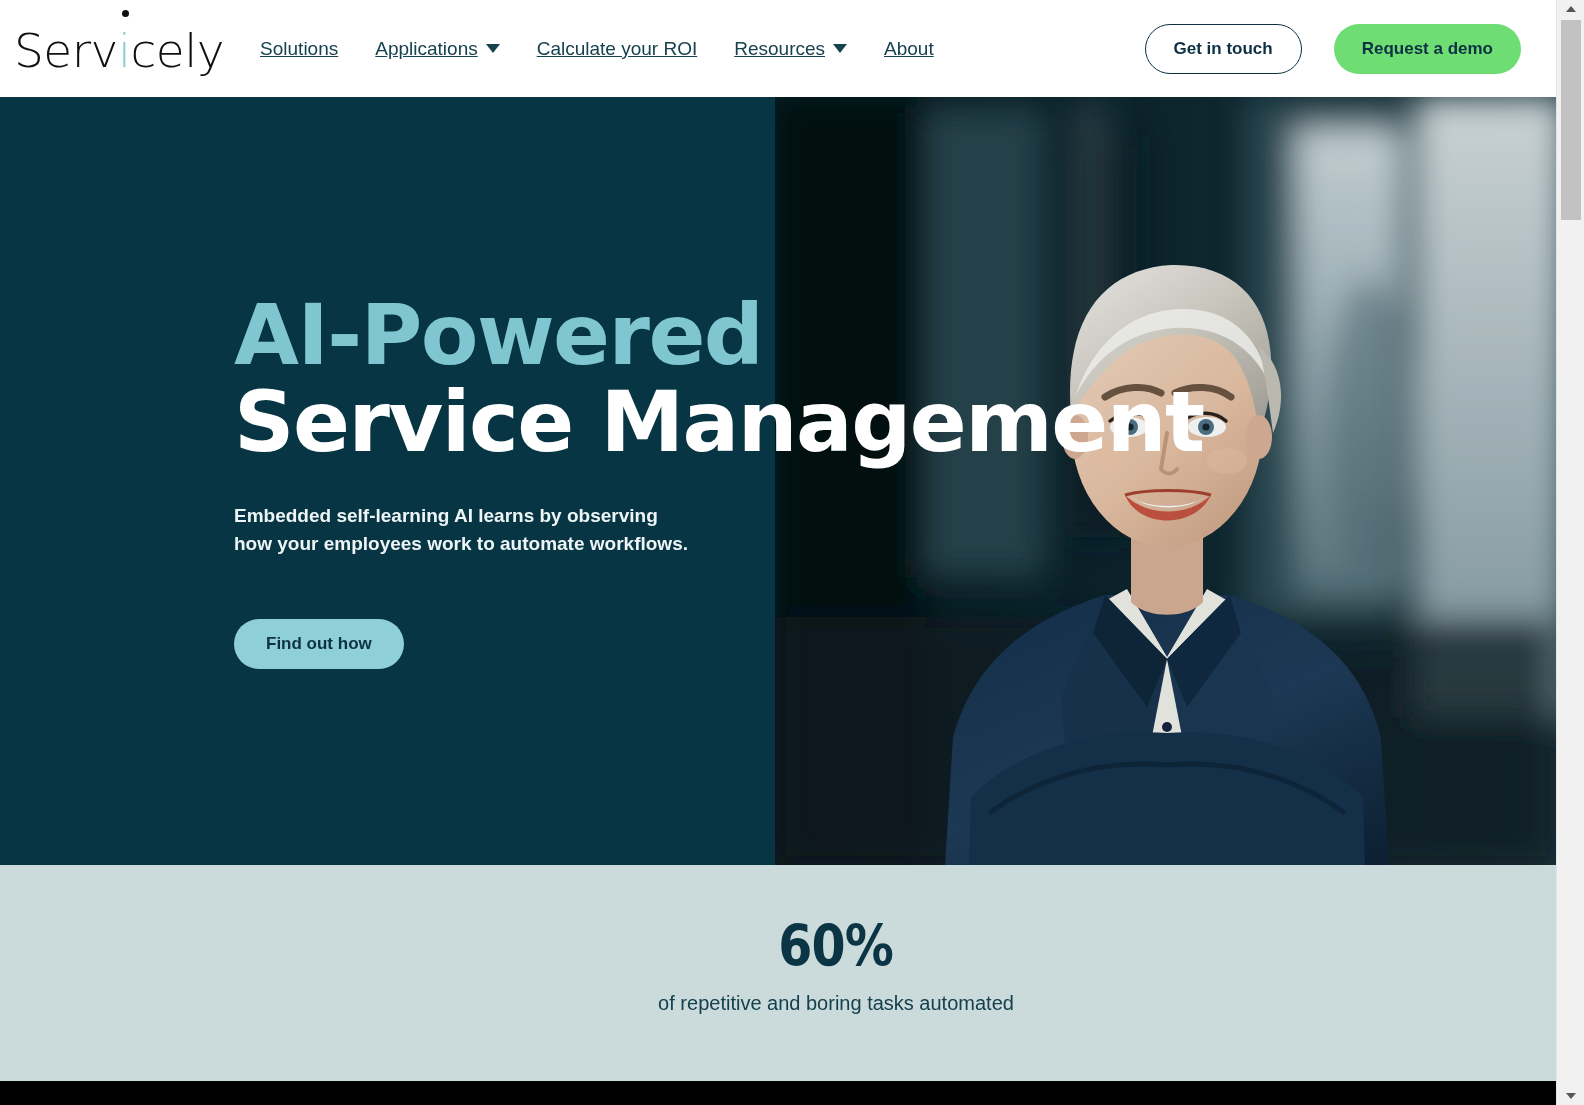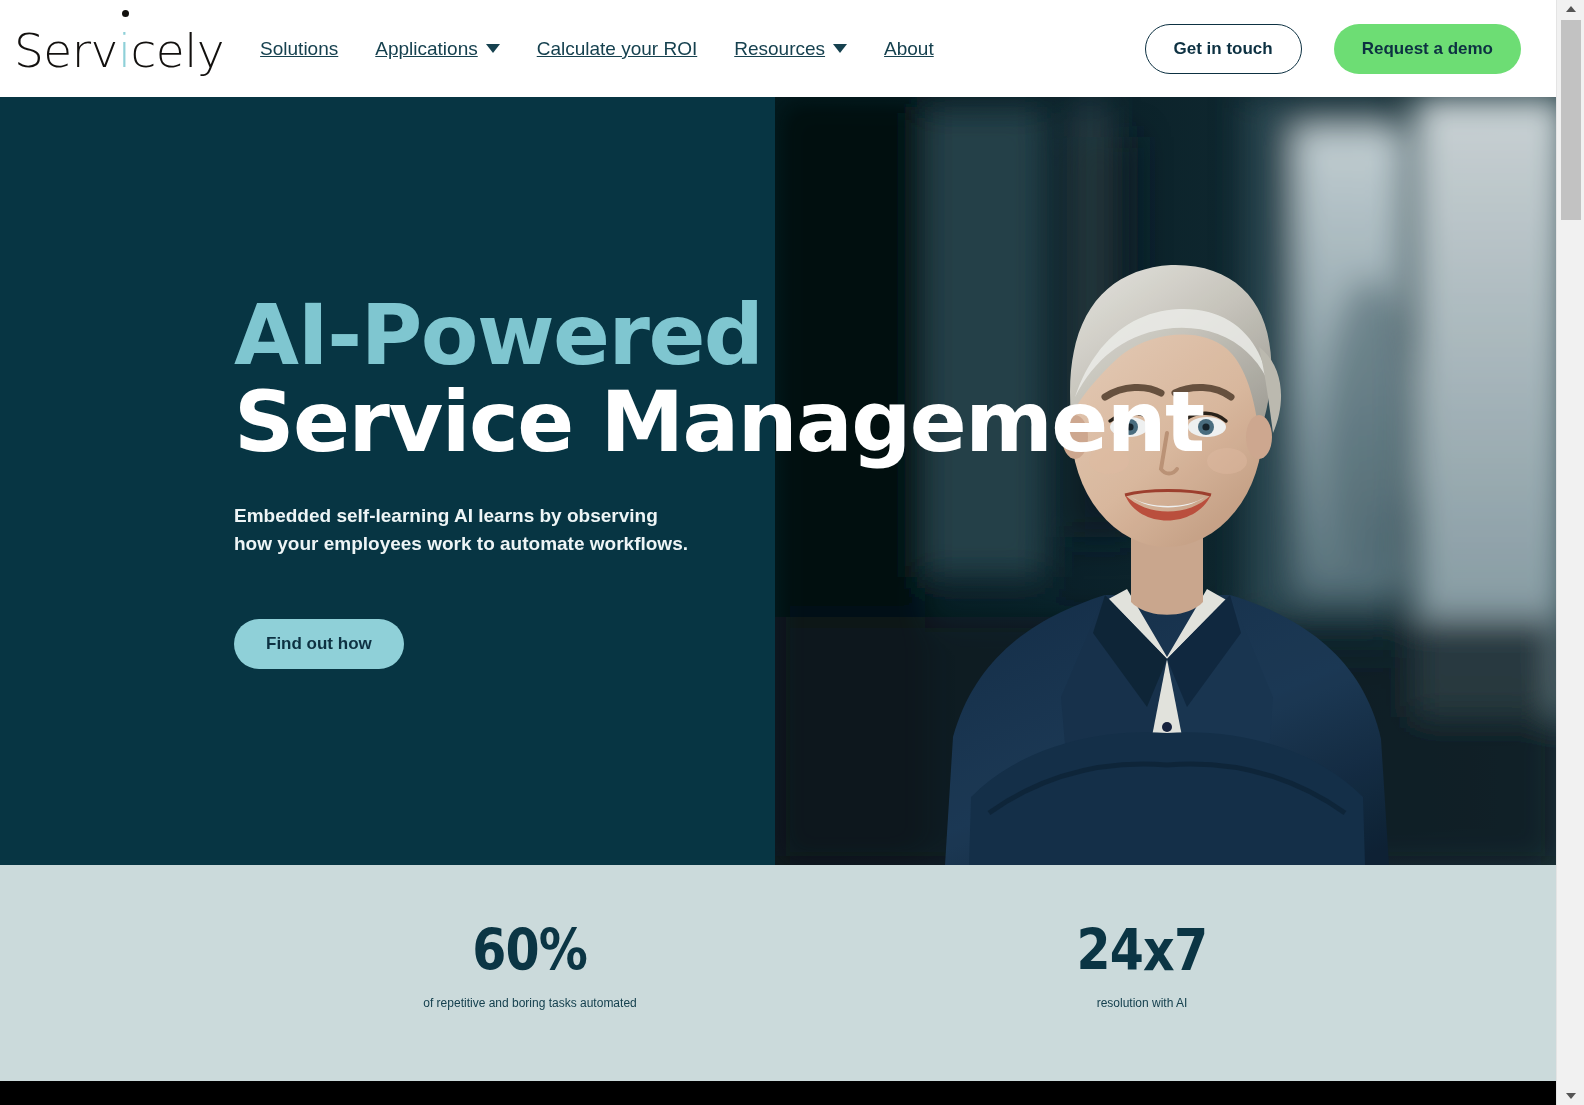--- a/index.html
+++ b/index.html
@@ -188,21 +188,21 @@
     font-family:"DejaVu Sans", sans-serif;
     font-size:57px;
     font-weight:700;
     color:#0b3544;
     letter-spacing:-1px;
     line-height:1;
     transform:scaleX(0.86);
   }
   .stat-label {
     margin-top:17px;
-    font-size:12px;
+    font-size:20px;
     color:#15404e;
     font-weight:400;
   }
 
   
   #scrollbar {
     position:absolute;
     right:0; top:0;
     width:28px; height:1105px;
     background:#f1f1f1;
@@ -398,24 +398,20 @@
       <button id="hero-cta">Find out how</button>
     </div>
   </section>
 
   <section id="stats">
     <div id="stats-inner">
       <div class="stat">
         <div class="stat-value">60%</div>
         <div class="stat-label">of repetitive and boring tasks automated</div>
       </div>
-      <div class="stat">
-        <div class="stat-value">24x7</div>
-        <div class="stat-label">resolution with AI</div>
-      </div>
     </div>
   </section>
 
 </div>
 
 <div id="scrollbar">
   <div class="sb-arrow up">
       <i></i>
     </div>
   <div id="sb-thumb"></div>

